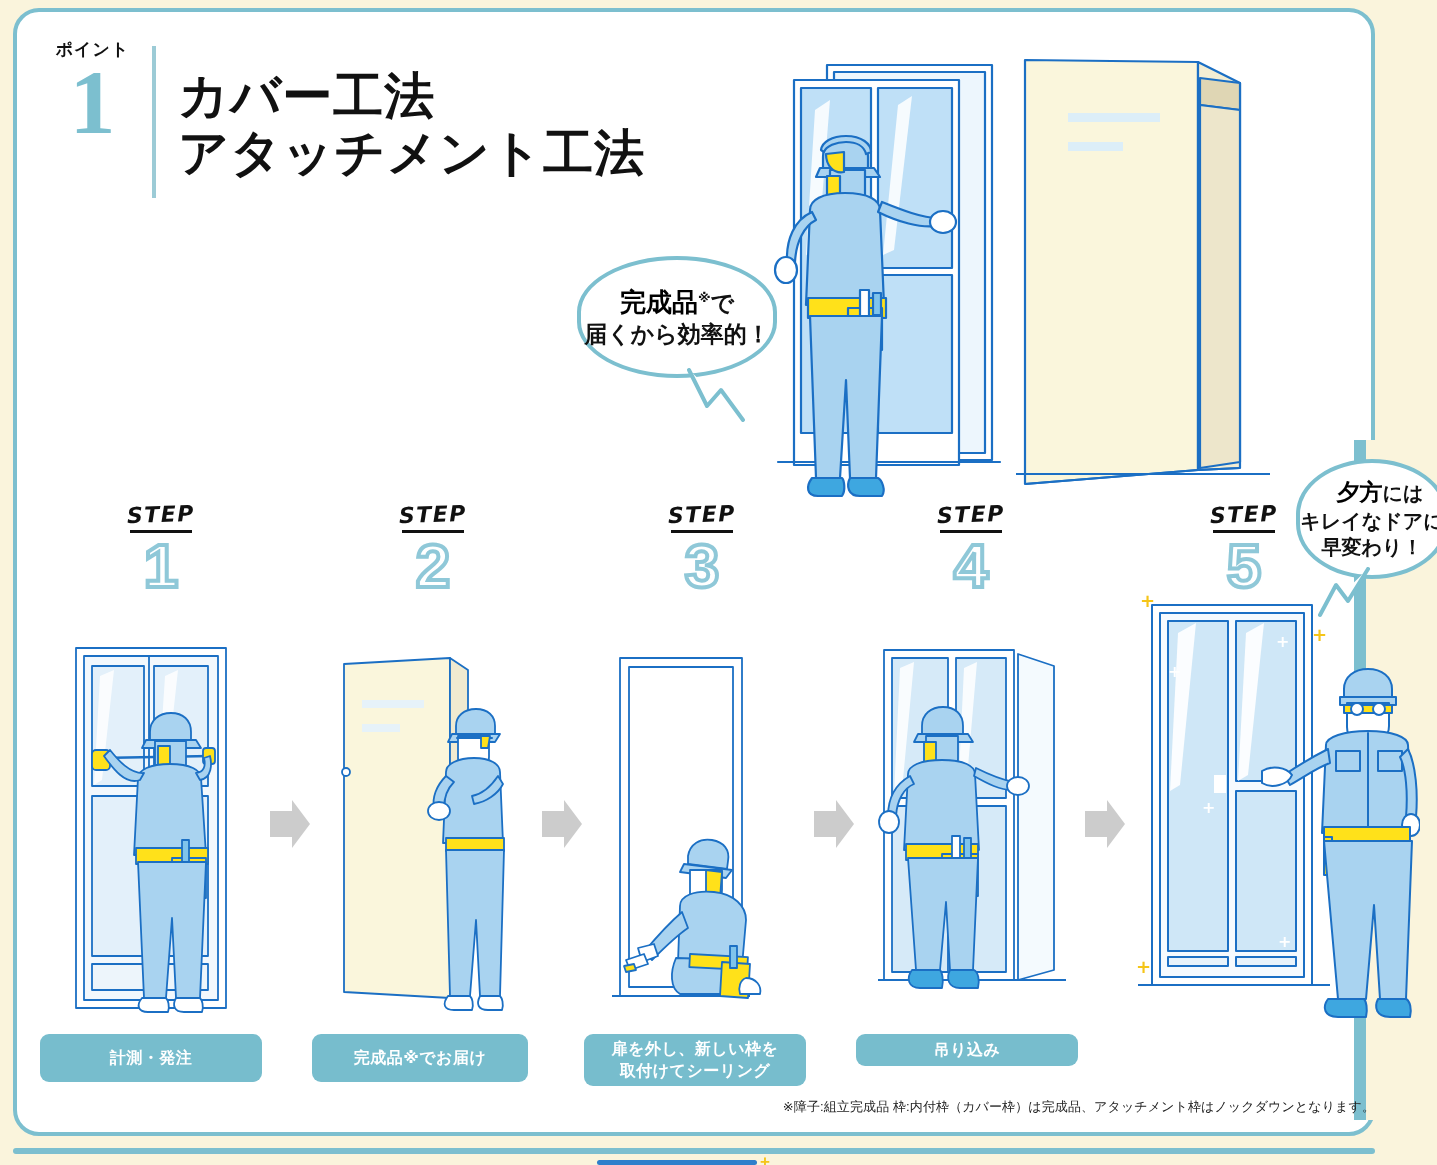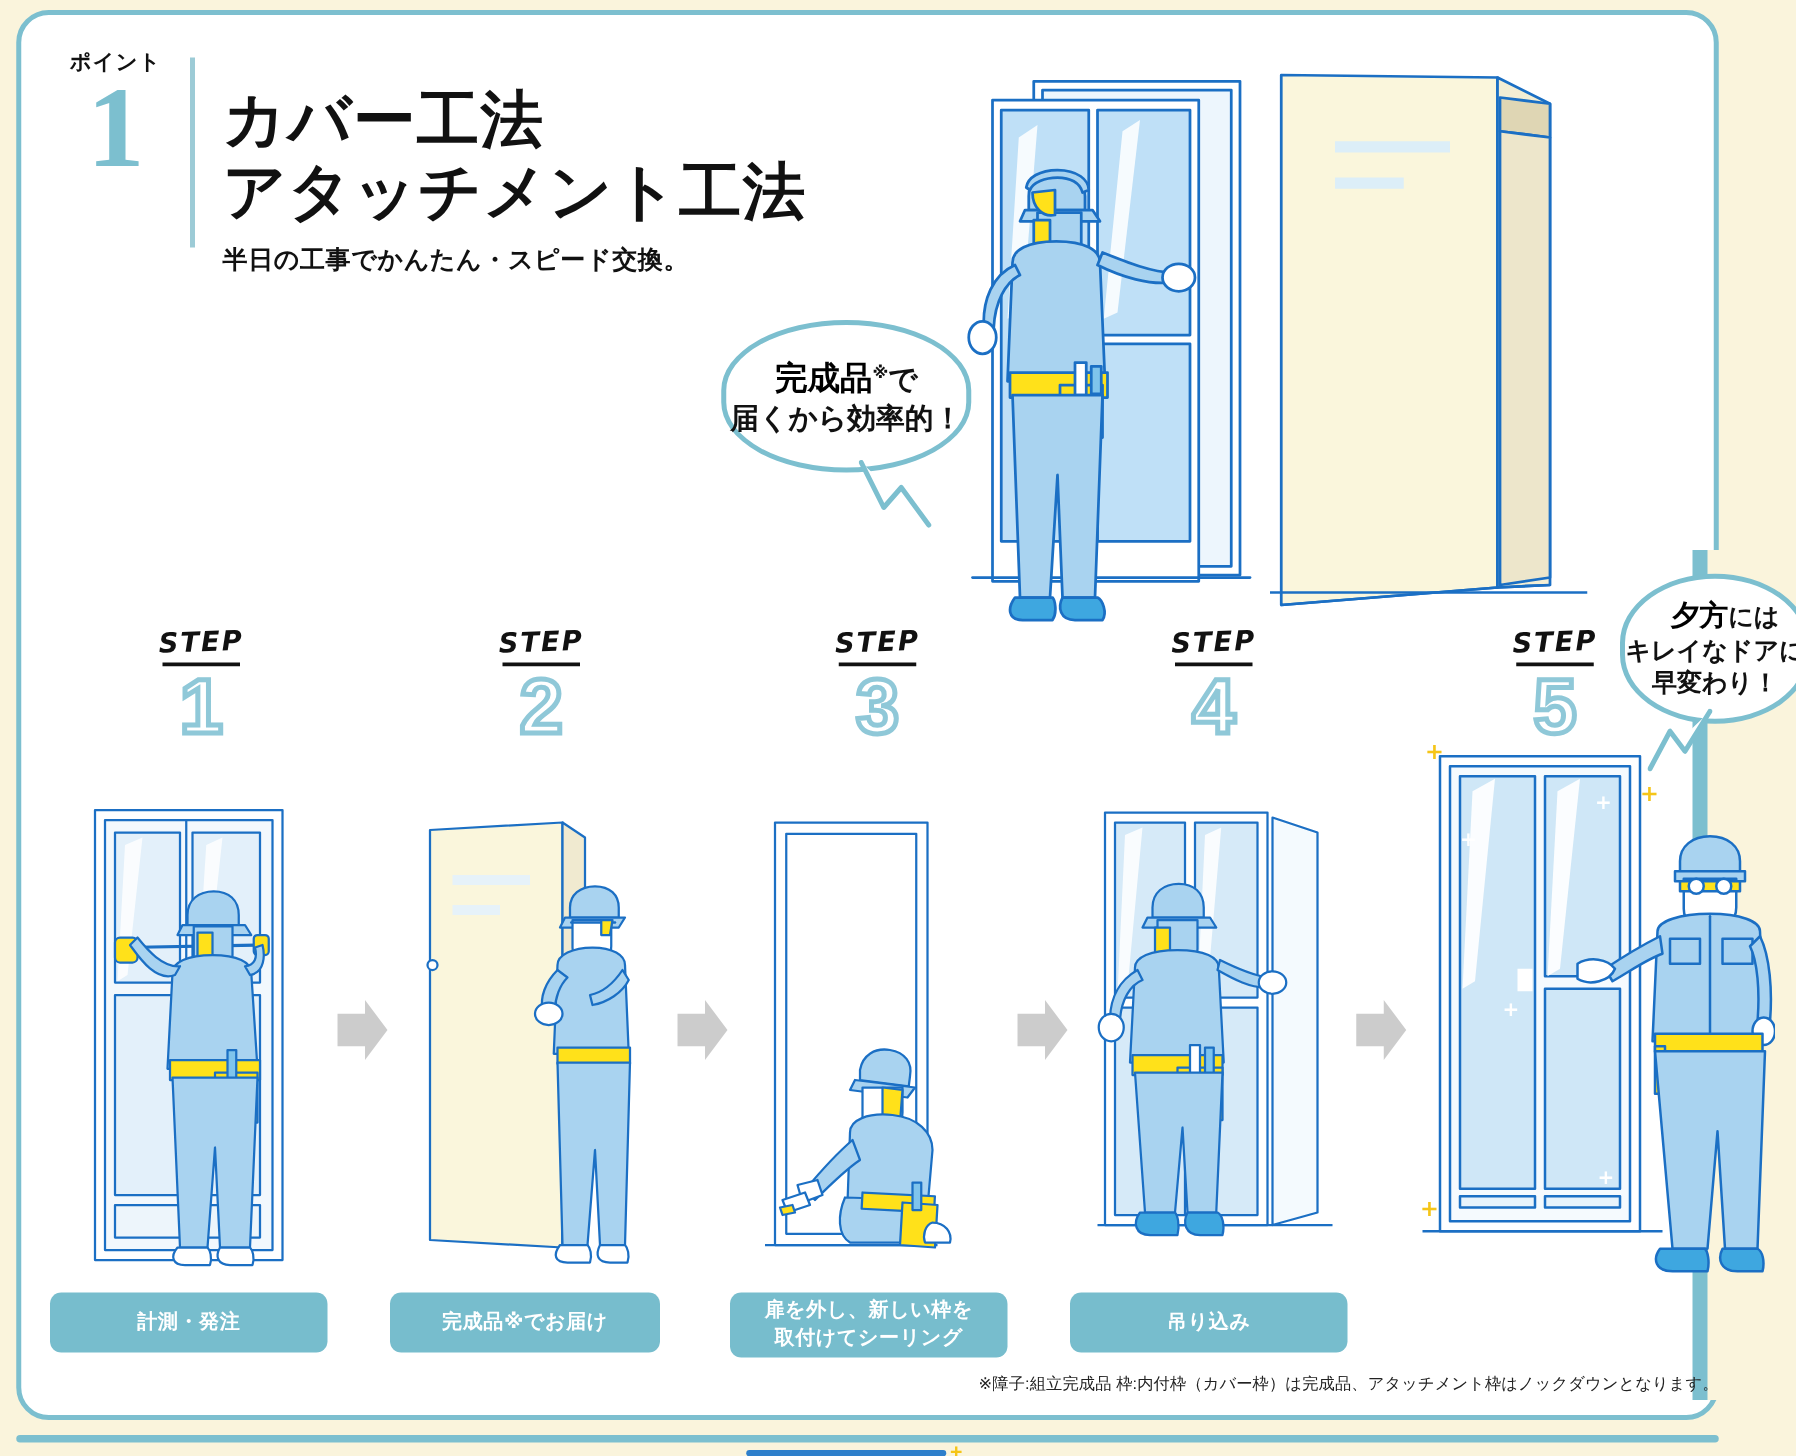--- a/index.html
+++ b/index.html
@@ -81,21 +81,20 @@
   <div class="card"></div>
 
   <div class="point-badge">
     <div class="point-kana">ポイント</div>
     <div class="point-num">1</div>
   </div>
   <div class="head-rule"></div>
   <div class="head-txt">
     <div class="title-l1">カバー工法</div>
     <div class="title-l2">アタッチメント工法</div>
-    <div class="subtitle">半日の工事でかんたん・スピード交換。</div>
   </div>
 
   <svg class="panel" style="left:770px; top:50px;" width="500" height="470" viewBox="0 0 500 470">
     <g fill="none" stroke="#1B6FC4" stroke-width="2.2" stroke-linejoin="round" stroke-linecap="round">
 
       <rect x="57" y="15" width="165" height="395" fill="#fff"></rect>
       <rect x="64" y="22" width="151" height="381" fill="#EDF6FD"></rect>
 
       <rect x="24" y="30" width="165" height="385" fill="#fff"></rect>
       <rect x="31" y="38" width="70" height="345" fill="#BFE0F7"></rect>
@@ -400,21 +399,21 @@
   <div class="caption" style="left:40px; top:1034px; width:222px; height:48px;">
     <span>計測・発注</span>
   </div>
   <div class="caption" style="left:312px; top:1034px; width:216px; height:48px;">
     <span>完成品※でお届け</span>
   </div>
   <div class="caption" style="left:584px; top:1034px; width:222px; height:52px; flex-direction:column;">
     <span>扉を外し、新しい枠を</span>
     <span>取付けてシーリング</span>
   </div>
-  <div class="caption" style="left:856px; top:1034px; width:222px; height:48px;">
+  <div class="caption" style="left:856px; top:1034px; width:222px; height:32px;">
     <span>吊り込み</span>
   </div>
 
   <div class="footnote">※障子:組立完成品 枠:内付枠（カバー枠）は完成品、アタッチメント枠はノックダウンとなります。</div>
 
   <div class="next-bar"></div>
   <div class="next-line"></div>
   <div class="next-plus">+</div>
 
 </div>

